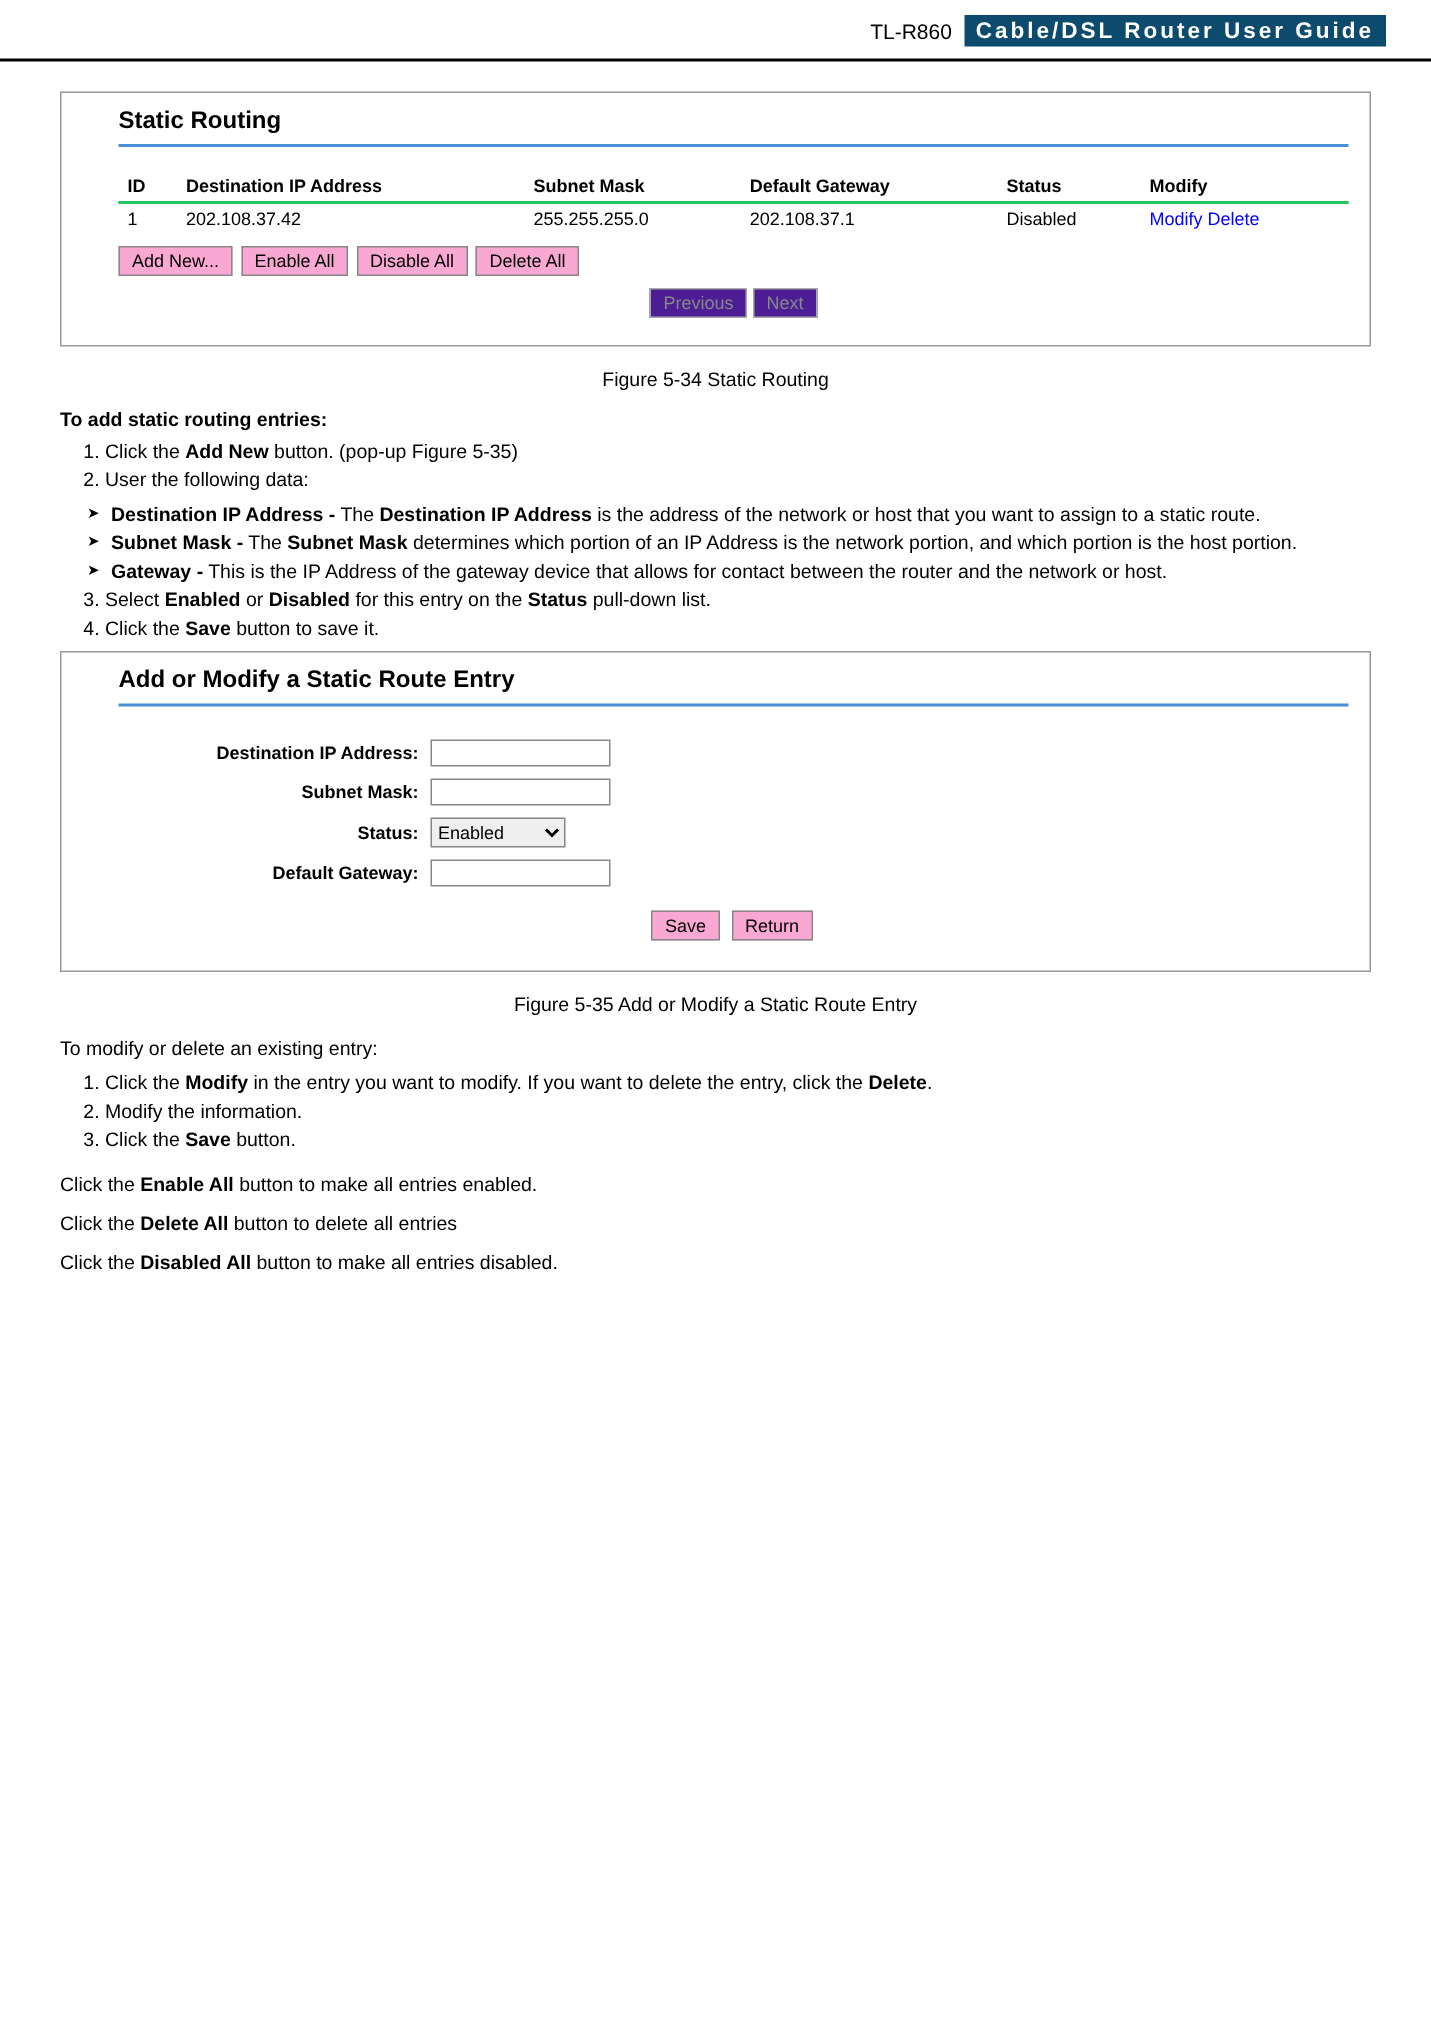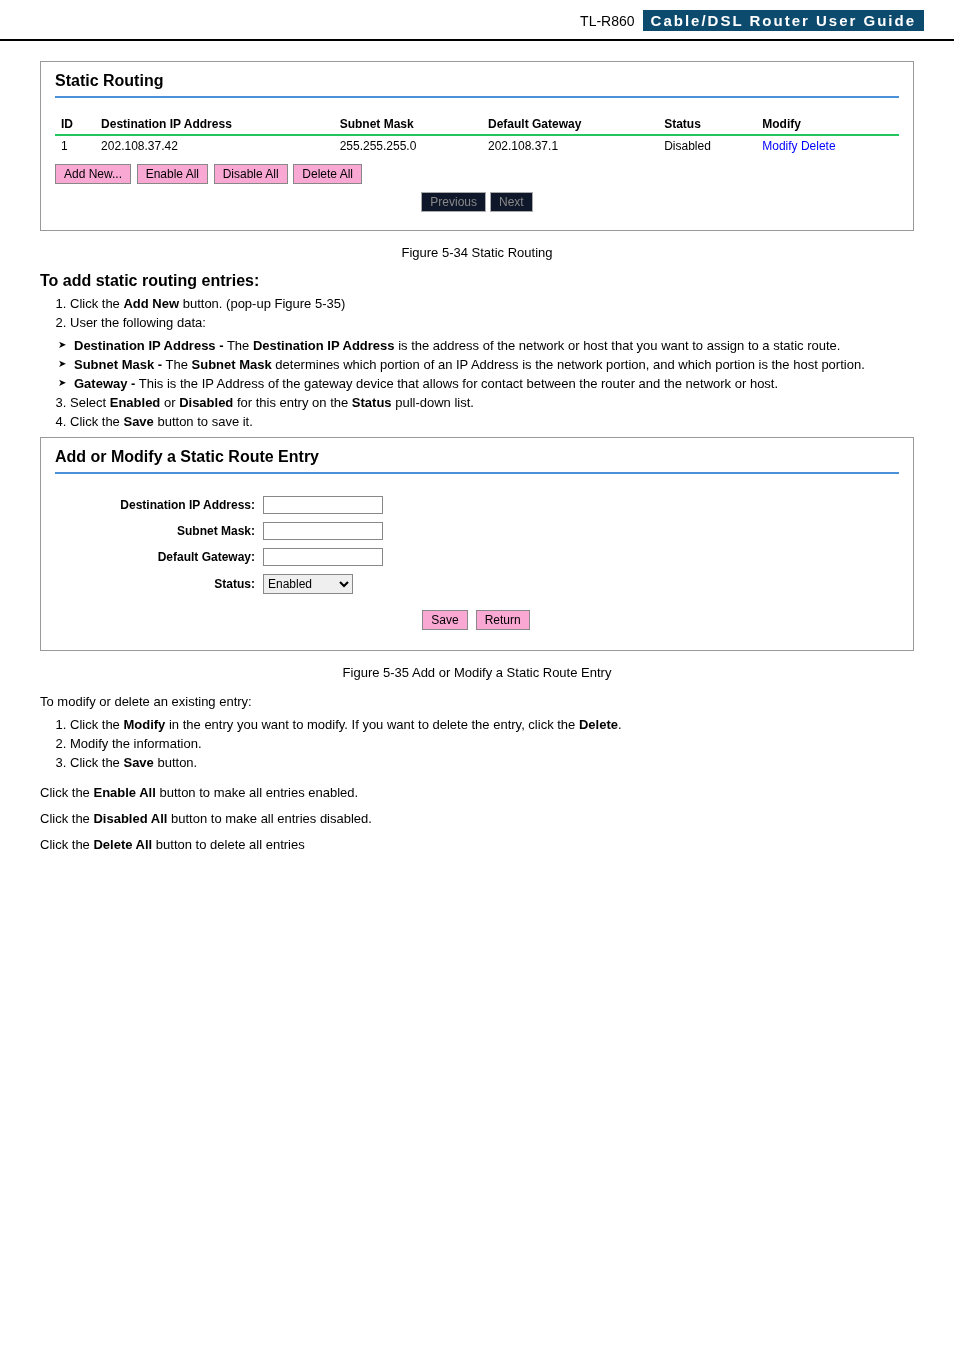--- a/index.html
+++ b/index.html
@@ -39,20 +39,21 @@
     
     .content {
       padding: 0 40px;
     }
 
     
     .panel {
       border: 1px solid #999;
       margin-bottom: 14px;
       background: #fff;
+      padding-left: 24px;
     }
     .panel-title {
       font-size: 16px;
       font-weight: bold;
       padding: 10px 14px 6px 14px;
     }
     .panel-divider {
       border: none;
       border-top: 2px solid #4a90d9;
       margin: 0 14px 10px 14px;
@@ -102,36 +103,36 @@
     .pagination-row {
       display: flex;
       justify-content: center;
       padding: 8px 0 6px 0;
       gap: 4px;
     }
     .btn-disabled {
       font-size: 12px;
       padding: 2px 8px;
       border: 1px solid #aaa;
-      background: #0f172a;
+      background: #4c1d95;
       color: #888;
       cursor: default;
     }
 
     
     .figure-caption {
       text-align: center;
       font-size: 13px;
       margin: 4px 0 12px 0;
     }
 
     
     .section-heading {
       font-weight: bold;
-      font-size: 16px;
+      font-size: 13px;
       margin-bottom: 6px;
     }
     .ordered-list {
       margin-left: 30px;
       margin-bottom: 8px;
     }
     .ordered-list li {
       margin-bottom: 4px;
       font-size: 13px;
     }
@@ -288,46 +289,46 @@
       <div class="form-table">
         <div class="form-row">
           <div class="form-label">Destination IP Address:</div>
           <input class="form-input" type="text" style="">
         </div>
         <div class="form-row">
           <div class="form-label">Subnet Mask:</div>
           <input class="form-input" type="text" style="">
         </div>
         <div class="form-row">
-          <div class="form-label">Default Gateway:</div>
-          <input class="form-input" type="text" style="">
-        </div>
-        <div class="form-row">
           <div class="form-label">Status:</div>
           <select class="form-select">
             <option>Enabled</option>
             <option>Disabled</option>
           </select>
+        </div>
+        <div class="form-row">
+          <div class="form-label">Default Gateway:</div>
+          <input class="form-input" type="text" style="">
         </div>
       </div>
       <div class="save-row">
         <button class="btn">Save</button>
         <button class="btn">Return</button>
       </div>
     </div>
   </div>
 
   <div class="figure-caption">Figure 5-35 Add or Modify a Static Route Entry</div>
 
   <p class="text-para">To modify or delete an existing entry:</p>
   <ol class="ordered-list">
     <li>Click the <strong>Modify</strong> in the entry you want to modify. If you want to delete the entry, click the <strong>Delete</strong>.</li>
     <li>Modify the information.</li>
     <li>Click the <strong>Save</strong> button.</li>
   </ol>
 
   <div style="margin-top: 12px;">
     <p class="bottom-text">Click the <strong>Enable All</strong> button to make all entries enabled.</p>
+    <p class="bottom-text">Click the <strong>Delete All</strong> button to delete all entries</p>
     <p class="bottom-text">Click the <strong>Disabled All</strong> button to make all entries disabled.</p>
-    <p class="bottom-text">Click the <strong>Delete All</strong> button to delete all entries</p>
   </div>
 
 </div>
 
 </body></html>

